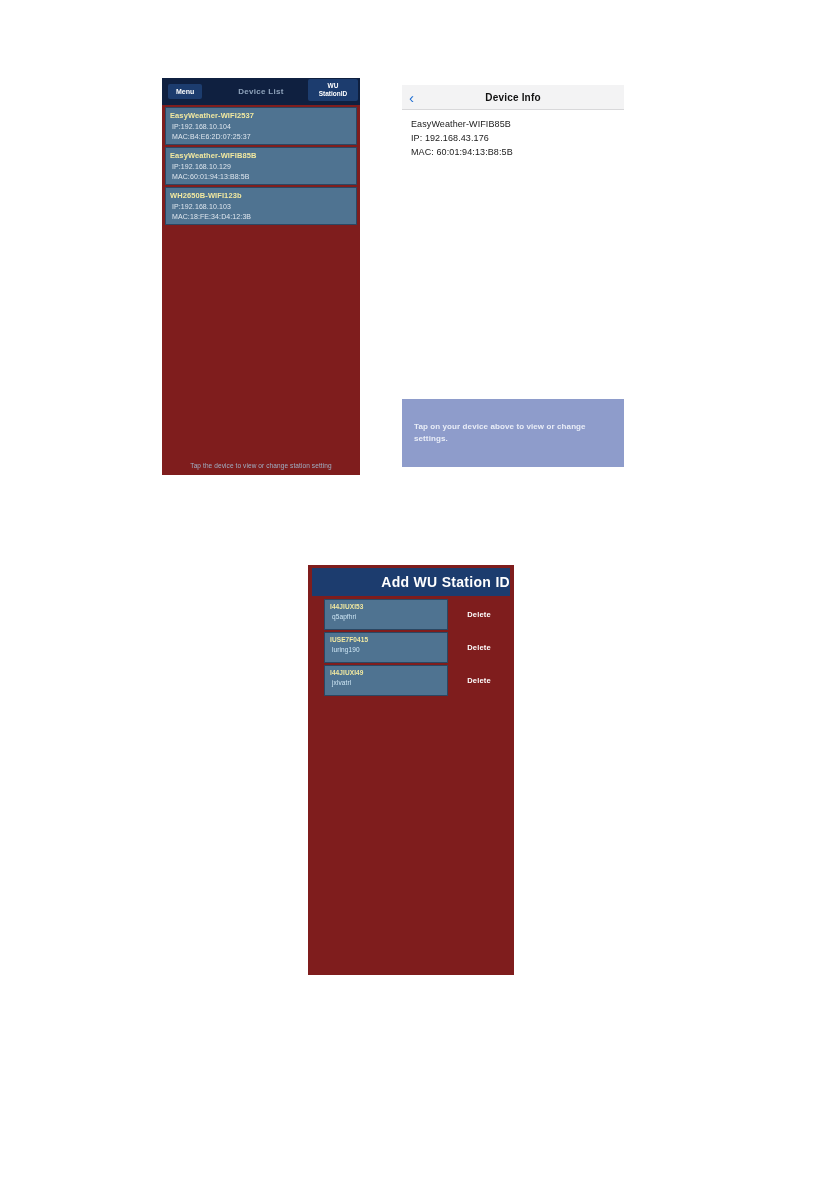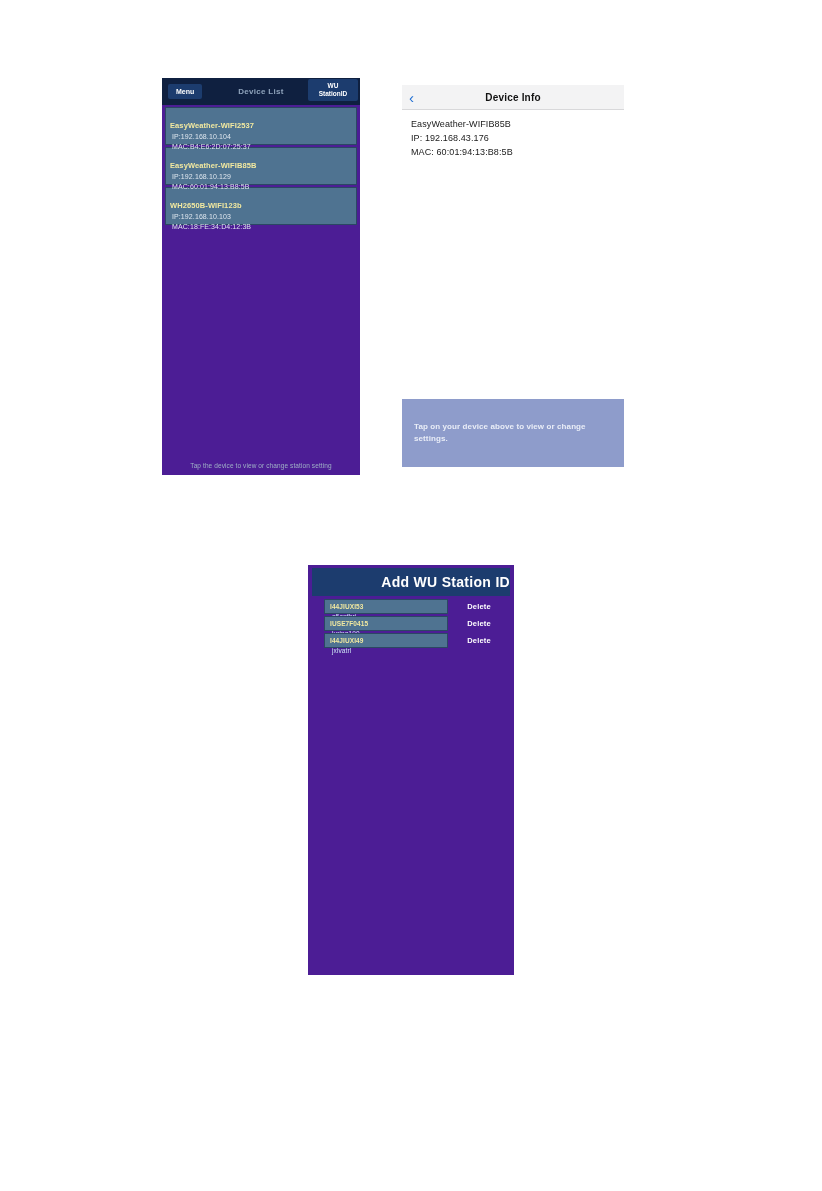--- a/index.html
+++ b/index.html
@@ -11,21 +11,21 @@
     width: 822px;
     height: 1191px;
     position: relative;
     font-family: "Liberation Sans", sans-serif;
     overflow: hidden;
   }
 
   
   .phone {
     position: absolute;
-    background: #4c1d95;
+    background: #7f1d1d;
     overflow: hidden;
   }
 
   
   #phone-device-list {
     left: 162px;
     top: 78px;
     width: 198px;
     height: 397px;
   }
@@ -73,21 +73,21 @@
     line-height: 1.25;
     width: 40px;
   }
 
   .device-list {
     padding: 2px 3px 0 3px;
   }
   .device-card {
     background: #4f7391;
     border: 1px solid #2b4763;
-    padding: 13px 4px 4px 4px;
+    padding: 3px 4px 4px 4px;
     margin-bottom: 2px;
     height: 38px;
     box-sizing: border-box;
   }
   .device-name {
     color: #f2e9a0;
     font-size: 7.5px;
     font-weight: 700;
     line-height: 1.45;
     letter-spacing: .1px;
@@ -192,21 +192,21 @@
     letter-spacing: .3px;
     margin: 3px 4px 3px 4px;
   }
   .wu-rows {
     padding: 0 4px;
   }
   .wu-row {
     display: flex;
     align-items: stretch;
     margin-bottom: 2px;
-    height: 15px;
+    height: 31px;
     padding-left: 12px;
   }
   .wu-row-main {
     flex: 1;
     background: #4f7391;
     border: 1px solid #2b4763;
     padding: 2px 5px;
     box-sizing: border-box;
   }
   .wu-id {

